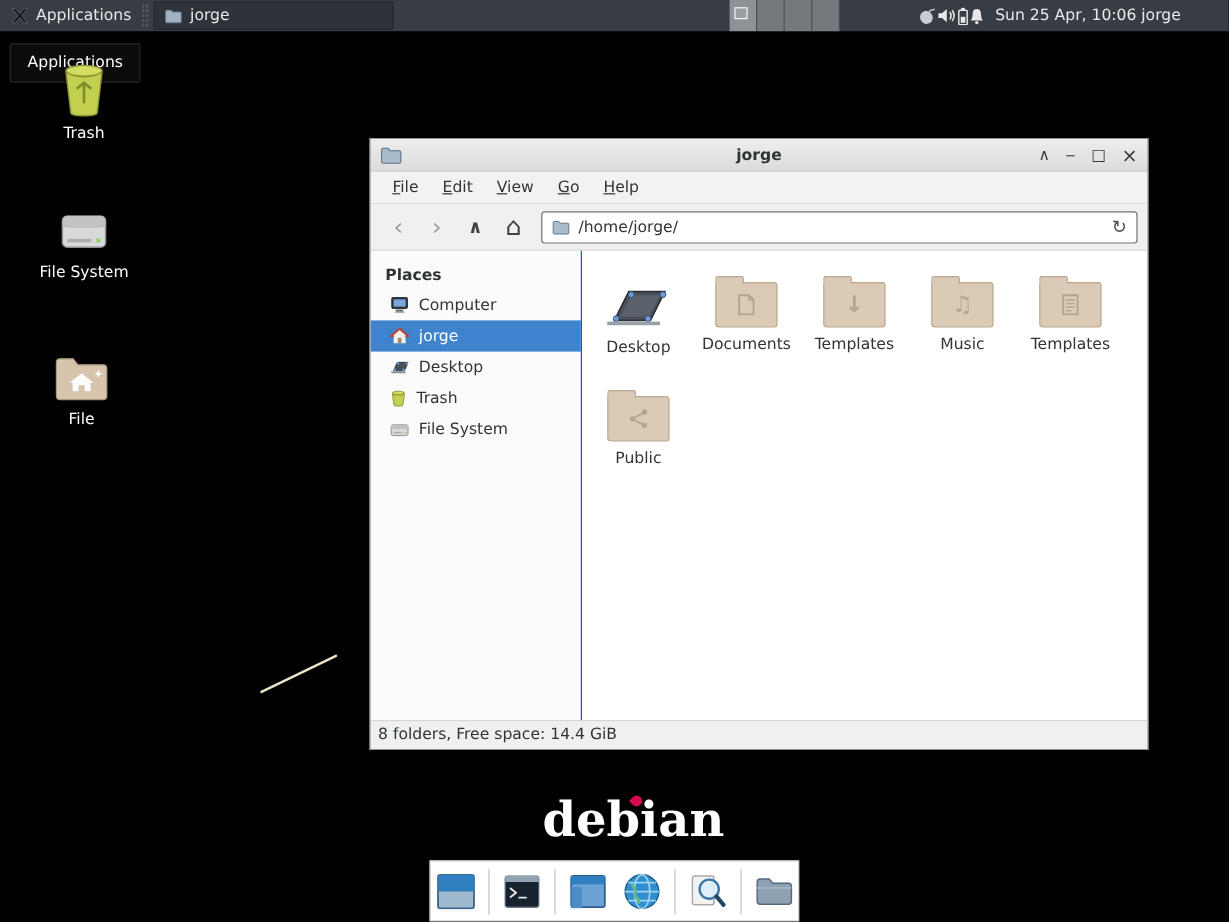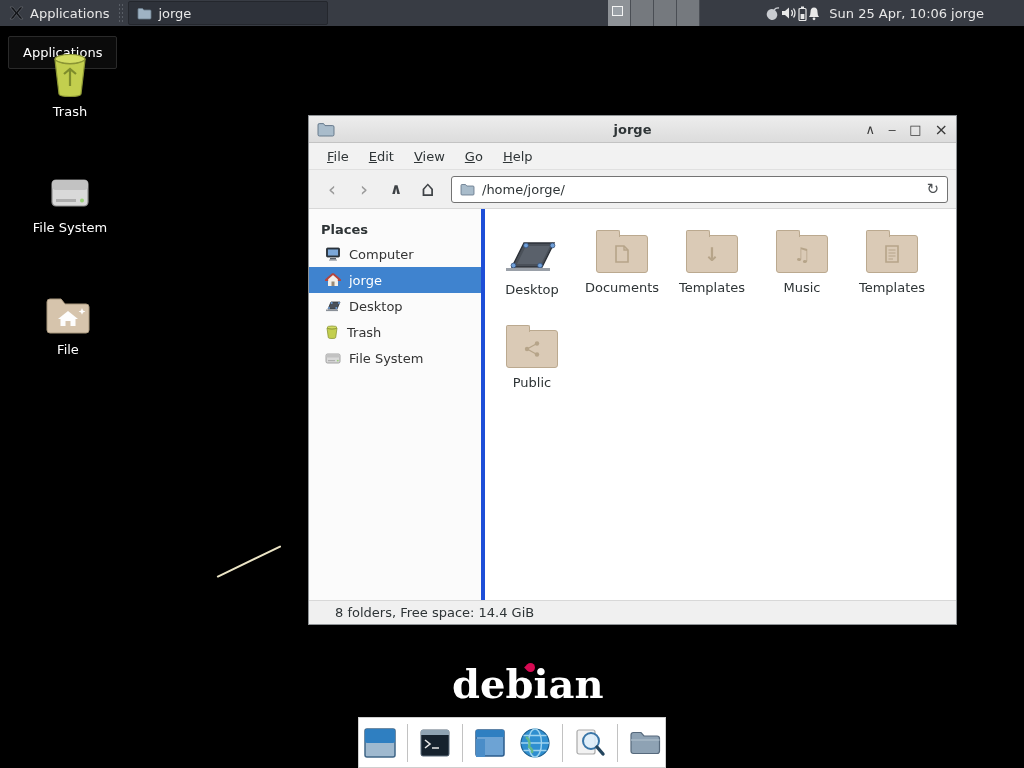--- a/index.html
+++ b/index.html
@@ -46,31 +46,31 @@
   .menu-item::first-letter { text-decoration:underline; }
   #toolbar { height:39px; background:#f0f0f0; border-bottom:1px solid #d8d8d8; display:flex; align-items:center; padding:0 8px; gap:2px; }
   .nav-btn { width:30px; height:28px; display:flex; align-items:center; justify-content:center; font-size:20px; border-radius:3px; }
   .nav-dim { color:#9a9a9a; }
   .nav-dark { color:#3e4246; }
   #pathbar { flex:1; height:27px; margin-left:6px; background:#fff; border:1px solid #737373; border-radius:3px; display:flex; align-items:center; padding:0 8px; gap:7px; }
   #pathbar .ptext { flex:1; color:#2e3436; }
   #pathbar .reload { color:#4d5154; font-size:15px; }
 
   #wbody { flex:1; display:flex; min-height:0; }
-  #sidebar { width:176px; background:#fbfbfb; border-right:4px solid #1d4ed8; padding-top:8px; }
+  #sidebar { width:176px; background:#fbfbfb; border-right:1px solid #1d4ed8; padding-top:8px; }
   .side-header { padding:5px 12px 4px 12px; font-weight:bold; color:#2e3436; }
   .side-item { height:26px; display:flex; align-items:center; gap:8px; padding-left:16px; color:#333; }
   .side-item.selected { background:#3f83cf; color:#fff; }
   #main { flex:1; background:#fff; padding:14px 0 0 2px; display:flex; flex-wrap:wrap; align-content:flex-start; }
   .fcell { width:90px; height:95px; display:flex; flex-direction:column; align-items:center; }
   .fcell .flabel { margin-top:7px; color:#2e3436; text-align:center; }
   .folder { width:52px; height:38px; background:#dacab6; border:1px solid #bba98f; border-radius:2px 3px 3px 3px; position:relative; margin-top:12px; display:flex; align-items:center; justify-content:center; }
   .folder::before { content:""; position:absolute; top:-6px; left:-1px; width:22px; height:6px; background:#dacab6; border:1px solid #bba98f; border-bottom:none; border-radius:2px 2px 0 0; }
   .fglyph { color:#b6a489; font-size:19px; line-height:1; }
-  #statusbar { height:24px; background:#f0f0f0; border-top:1px solid #d8d8d8; display:flex; align-items:center; padding-left:26px; color:#2e3436; }
+  #statusbar { height:24px; background:#f0f0f0; border-top:1px solid #d8d8d8; display:flex; align-items:center; padding-left:6px; color:#2e3436; }
 
   
   #dock { position:absolute; left:358px; top:717px; width:308px; height:51px; background:#ffffff; border:1px solid #cfcfcf; display:flex; align-items:center; justify-content:center; gap:9px; }
   .dock-sep { width:1px; height:38px; background:#c2c2c2; }
   .dock-ic { display:flex; align-items:center; justify-content:center; width:36px; height:36px; }
 
   svg { display:block; }
 </style>
 </head>
 <body>

